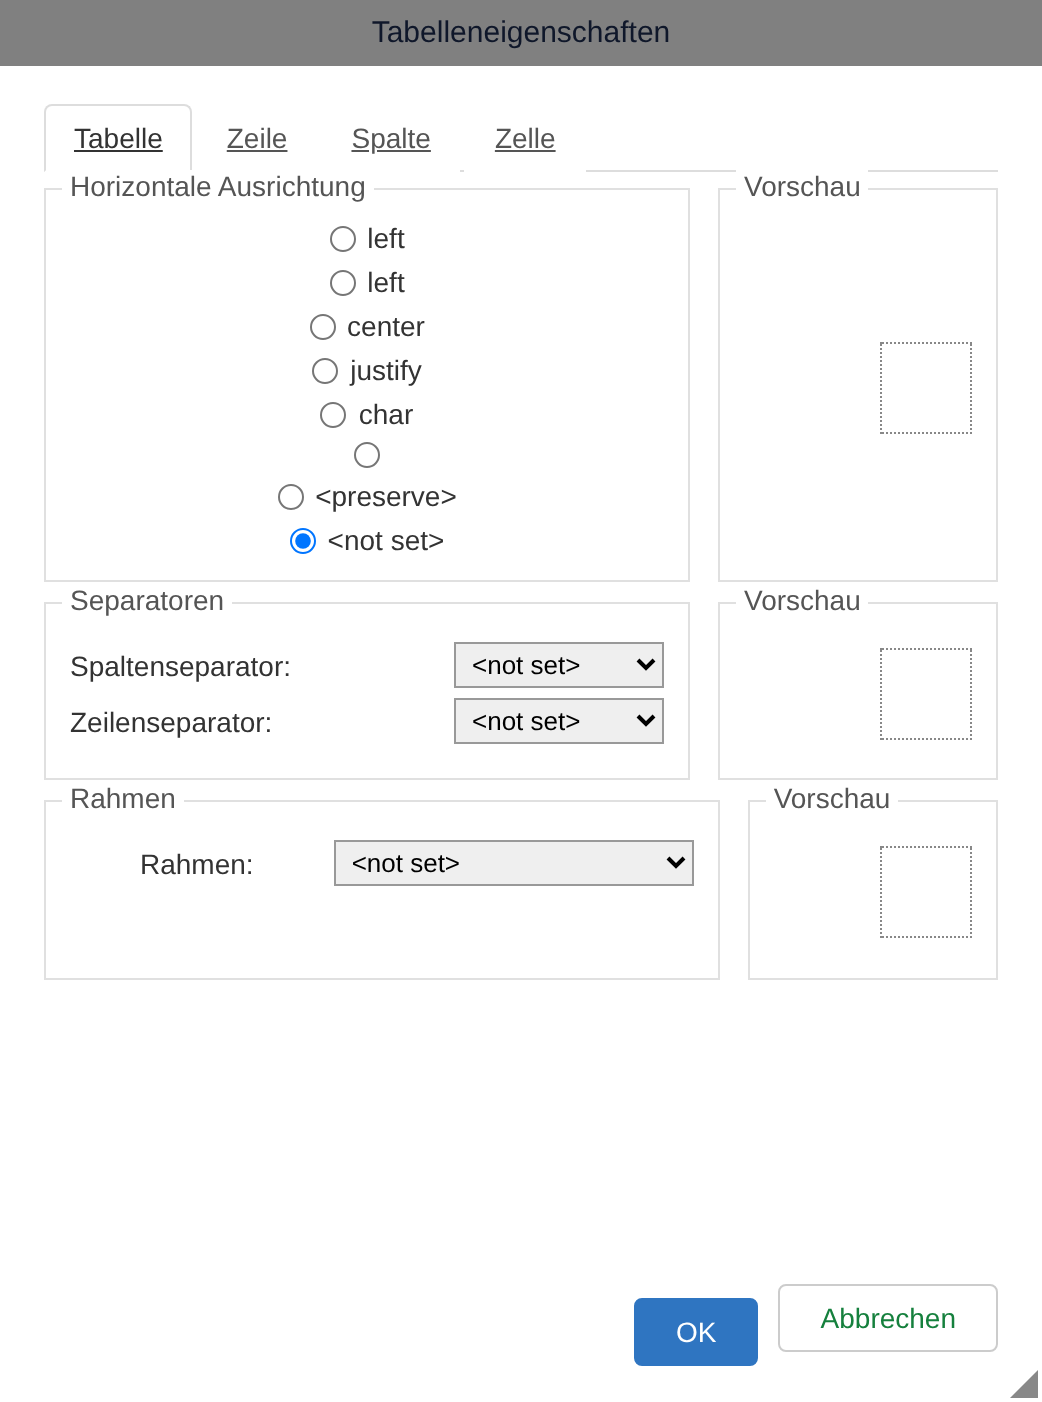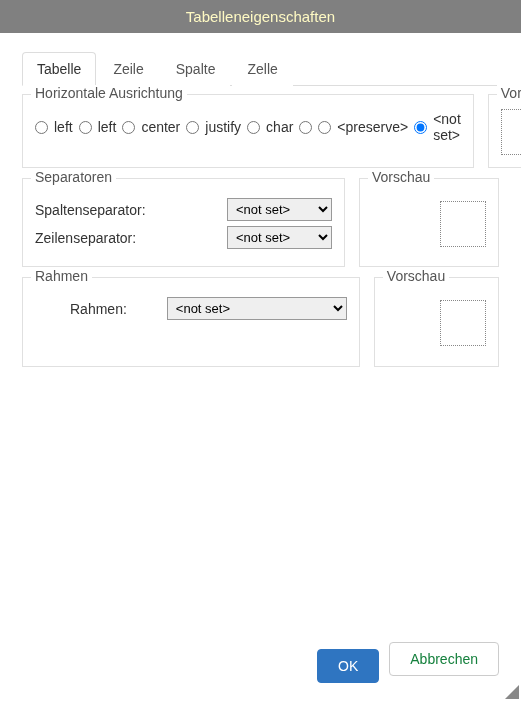--- a/index.html
+++ b/index.html
@@ -9,21 +9,21 @@
     font-size: 14px;
     color: #333;
     background: #fff;
     width: 521px;
     height: 701px;
     overflow: hidden;
     position: relative;
   }
   .dialog-header {
     background: #808080;
-    color: #fef9c3;
+    color: #0f172a;
     text-align: center;
     padding: 8px 0;
     font-size: 15px;
   }
   .dialog-body {
     padding: 18px 22px 0 22px;
   }
   .tabs {
     display: flex;
     border-bottom: 1px solid #ddd;
@@ -32,20 +32,21 @@
   .tab {
     padding: 8px 14px;
     border: 1px solid transparent;
     border-bottom: none;
     cursor: pointer;
     color: #555;
     margin-right: 2px;
     background: #fff;
     position: relative;
     top: 1px;
+    text-decoration: underline;
   }
   .tab.active {
     border-color: #ddd;
     border-bottom: 1px solid #fff;
     border-radius: 4px 4px 0 0;
     color: #333;
   }
   .row {
     display: flex;
     gap: 14px;
@@ -69,21 +70,21 @@
     position: absolute;
     top: -10px;
     left: 8px;
     background: #fff;
     padding: 0 4px;
     color: #555;
     font-size: 14px;
   }
   .radio-list {
     display: flex;
-    flex-direction: row;
+    flex-direction: column;
     gap: 6px;
     padding-top: 2px;
     align-items: center;
   }
   .radio-option {
     display: flex;
     align-items: center;
     gap: 6px;
   }
   .radio-option input { margin: 0; }

